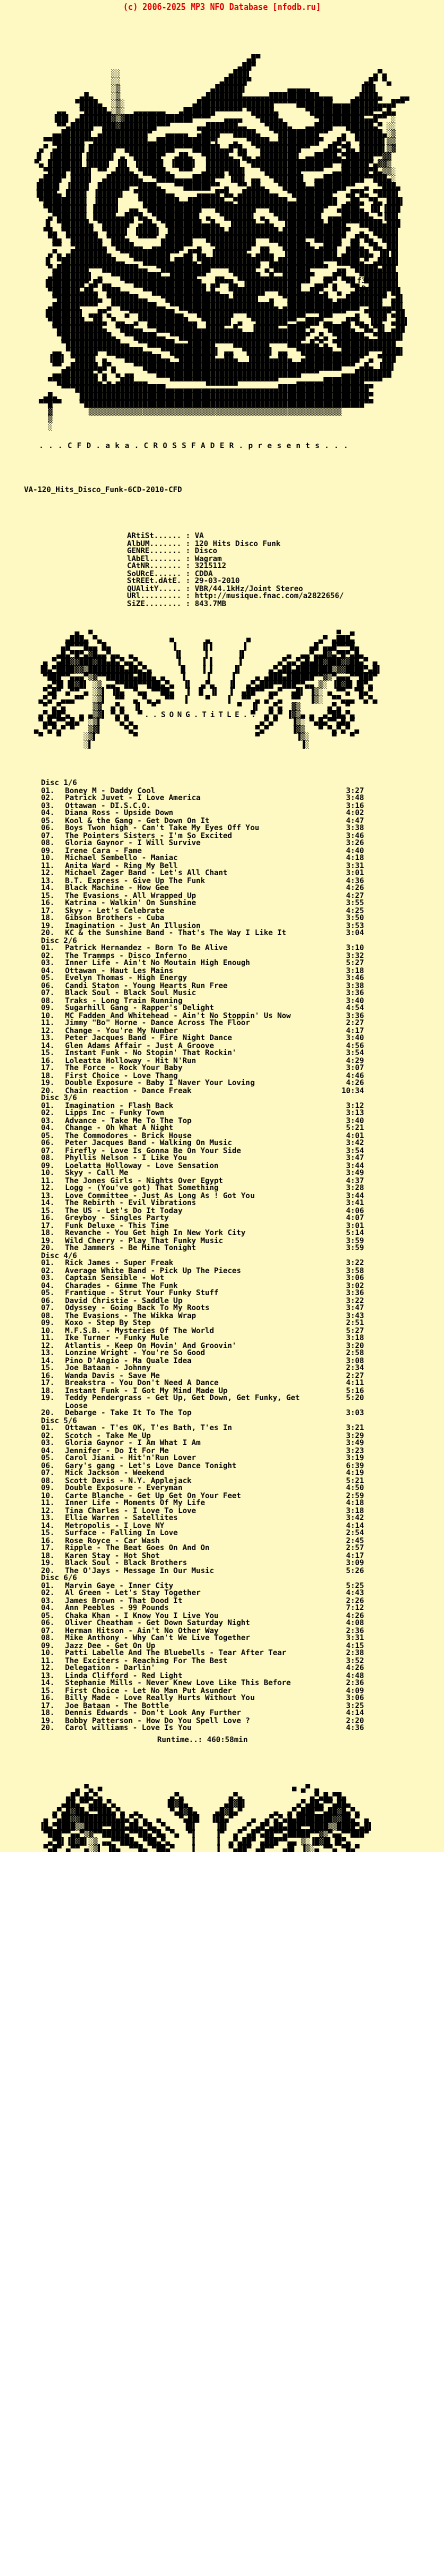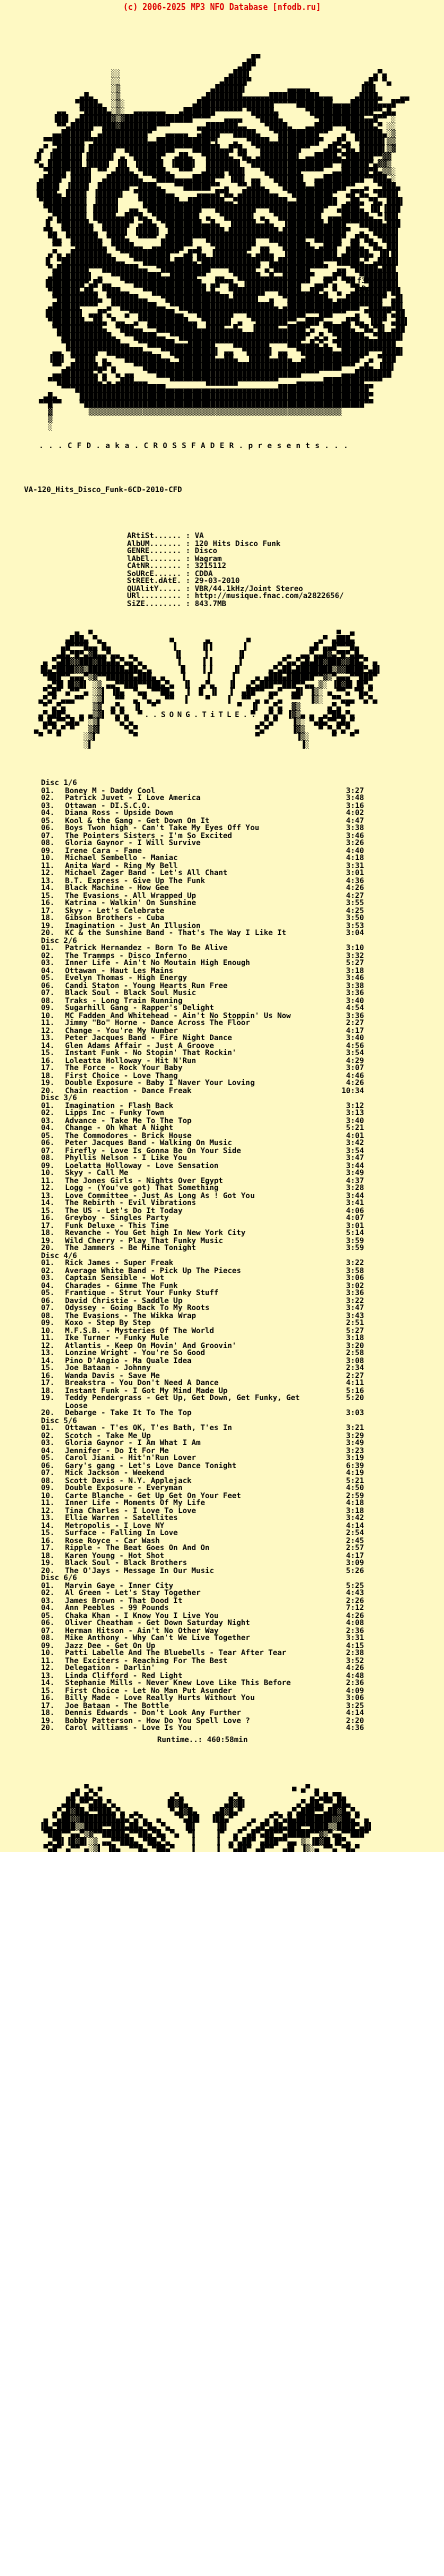--- a/index.html
+++ b/index.html
@@ -603,21 +603,21 @@
         <span>Rose Royce - Car Wash</span>
         <span class="track-time">2:45</span>
       </div>
       <div class="track-row">
         <span>17.</span>
         <span>Ripple - The Beat Goes On And On</span>
         <span class="track-time">2:57</span>
       </div>
       <div class="track-row">
         <span>18.</span>
-        <span>Karen Young - Hot Shot</span>
+        <span>Karen Stay - Hot Shot</span>
         <span class="track-time">4:17</span>
       </div>
       <div class="track-row">
         <span>19.</span>
         <span>Black Soul - Black Brothers</span>
         <span class="track-time">3:09</span>
       </div>
       <div class="track-row">
         <span>20.</span>
         <span>The O'Jays - Message In Our Music</span>

